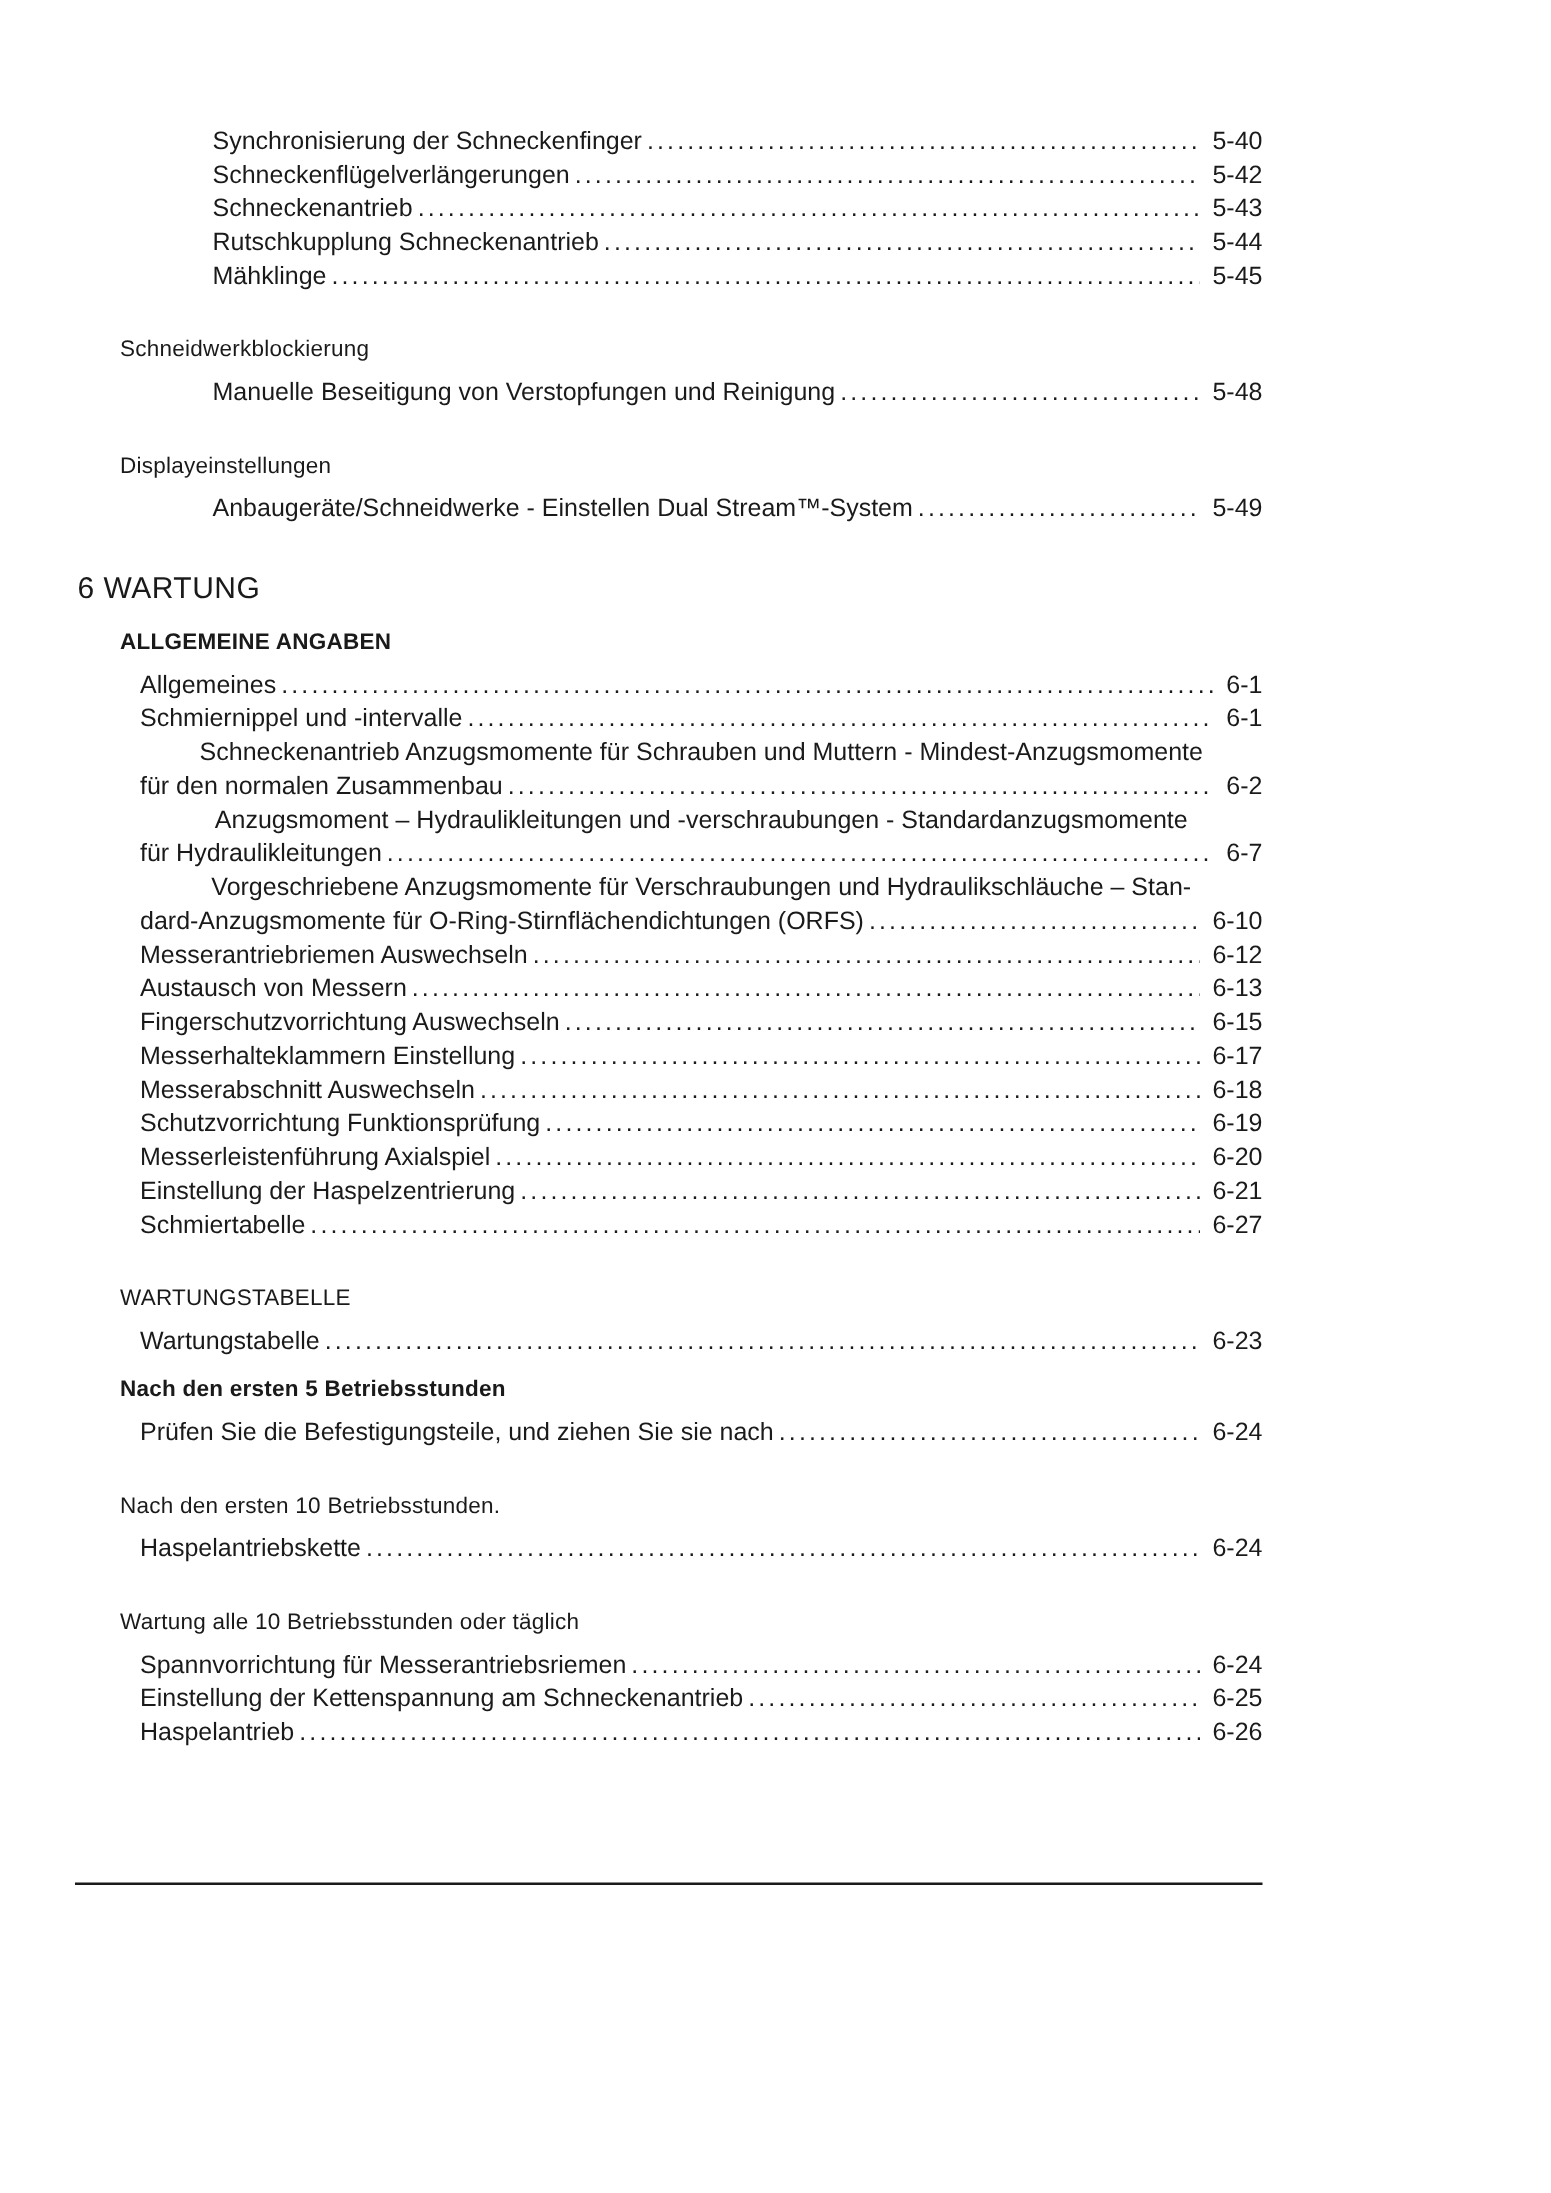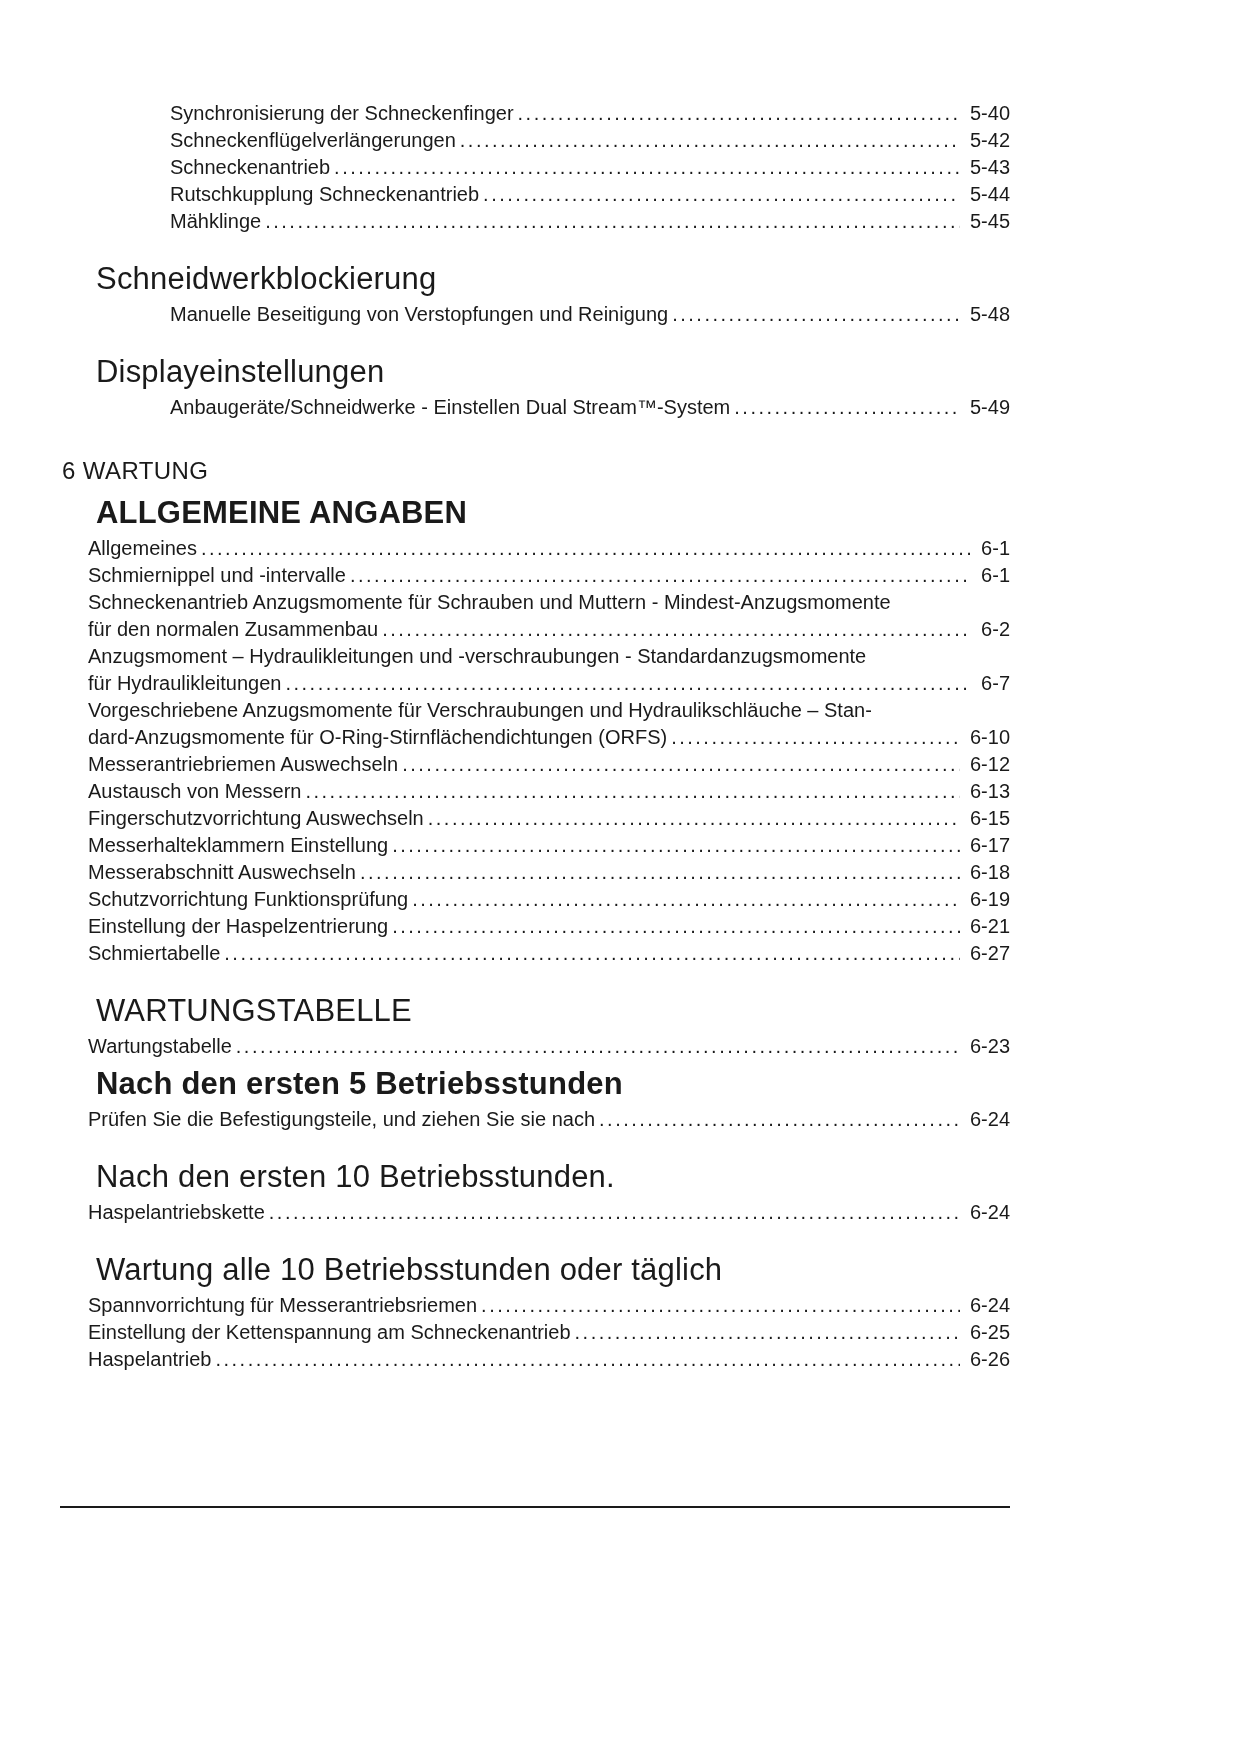--- a/index.html
+++ b/index.html
@@ -14,32 +14,32 @@
     padding-top: 100px;
     overflow: hidden;
   }
   .chapter {
     font-size: 24px;
     line-height: 36px;
     margin: 32px 0 2px 62px;
     letter-spacing: 0.4px;
   }
   .heading {
-    font-size: 31px;
+    font-size: 18px;
     line-height: 32px;
     margin: 28px 0 6px 96px;
     letter-spacing: 0.2px;
   }
   .heading.tight { margin-top: 8px; font-weight: bold; }
   .entries {
     font-size: 20px;
     line-height: 27px;
     margin-right: 231px;
   }
-  .entries.indent-a { margin-left: 88px; }
+  .entries.indent-a { margin-left: 112px; text-align: center; }
   .entries.indent-b { margin-left: 170px; }
   .entry-line { white-space: nowrap; }
   .entry-row {
     display: flex;
     align-items: baseline;
   }
   .entry-text { white-space: nowrap; }
   .dots {
     flex: 1 1 0;
     min-width: 18px;
@@ -200,20 +200,27 @@
         </div>
         <div class="entry">
           <div class="entry-row">
             <span class="entry-text">Schutzvorrichtung Funktionsprüfung</span>
             <span class="dots"></span>
             <span class="page-num">6-19</span>
           </div>
         </div>
         <div class="entry">
           <div class="entry-row">
+            <span class="entry-text">Messerleistenführung Axialspiel</span>
+            <span class="dots"></span>
+            <span class="page-num">6-20</span>
+          </div>
+        </div>
+        <div class="entry">
+          <div class="entry-row">
             <span class="entry-text">Einstellung der Haspelzentrierung</span>
             <span class="dots"></span>
             <span class="page-num">6-21</span>
           </div>
         </div>
         <div class="entry">
           <div class="entry-row">
             <span class="entry-text">Schmiertabelle</span>
             <span class="dots"></span>
             <span class="page-num">6-27</span>

